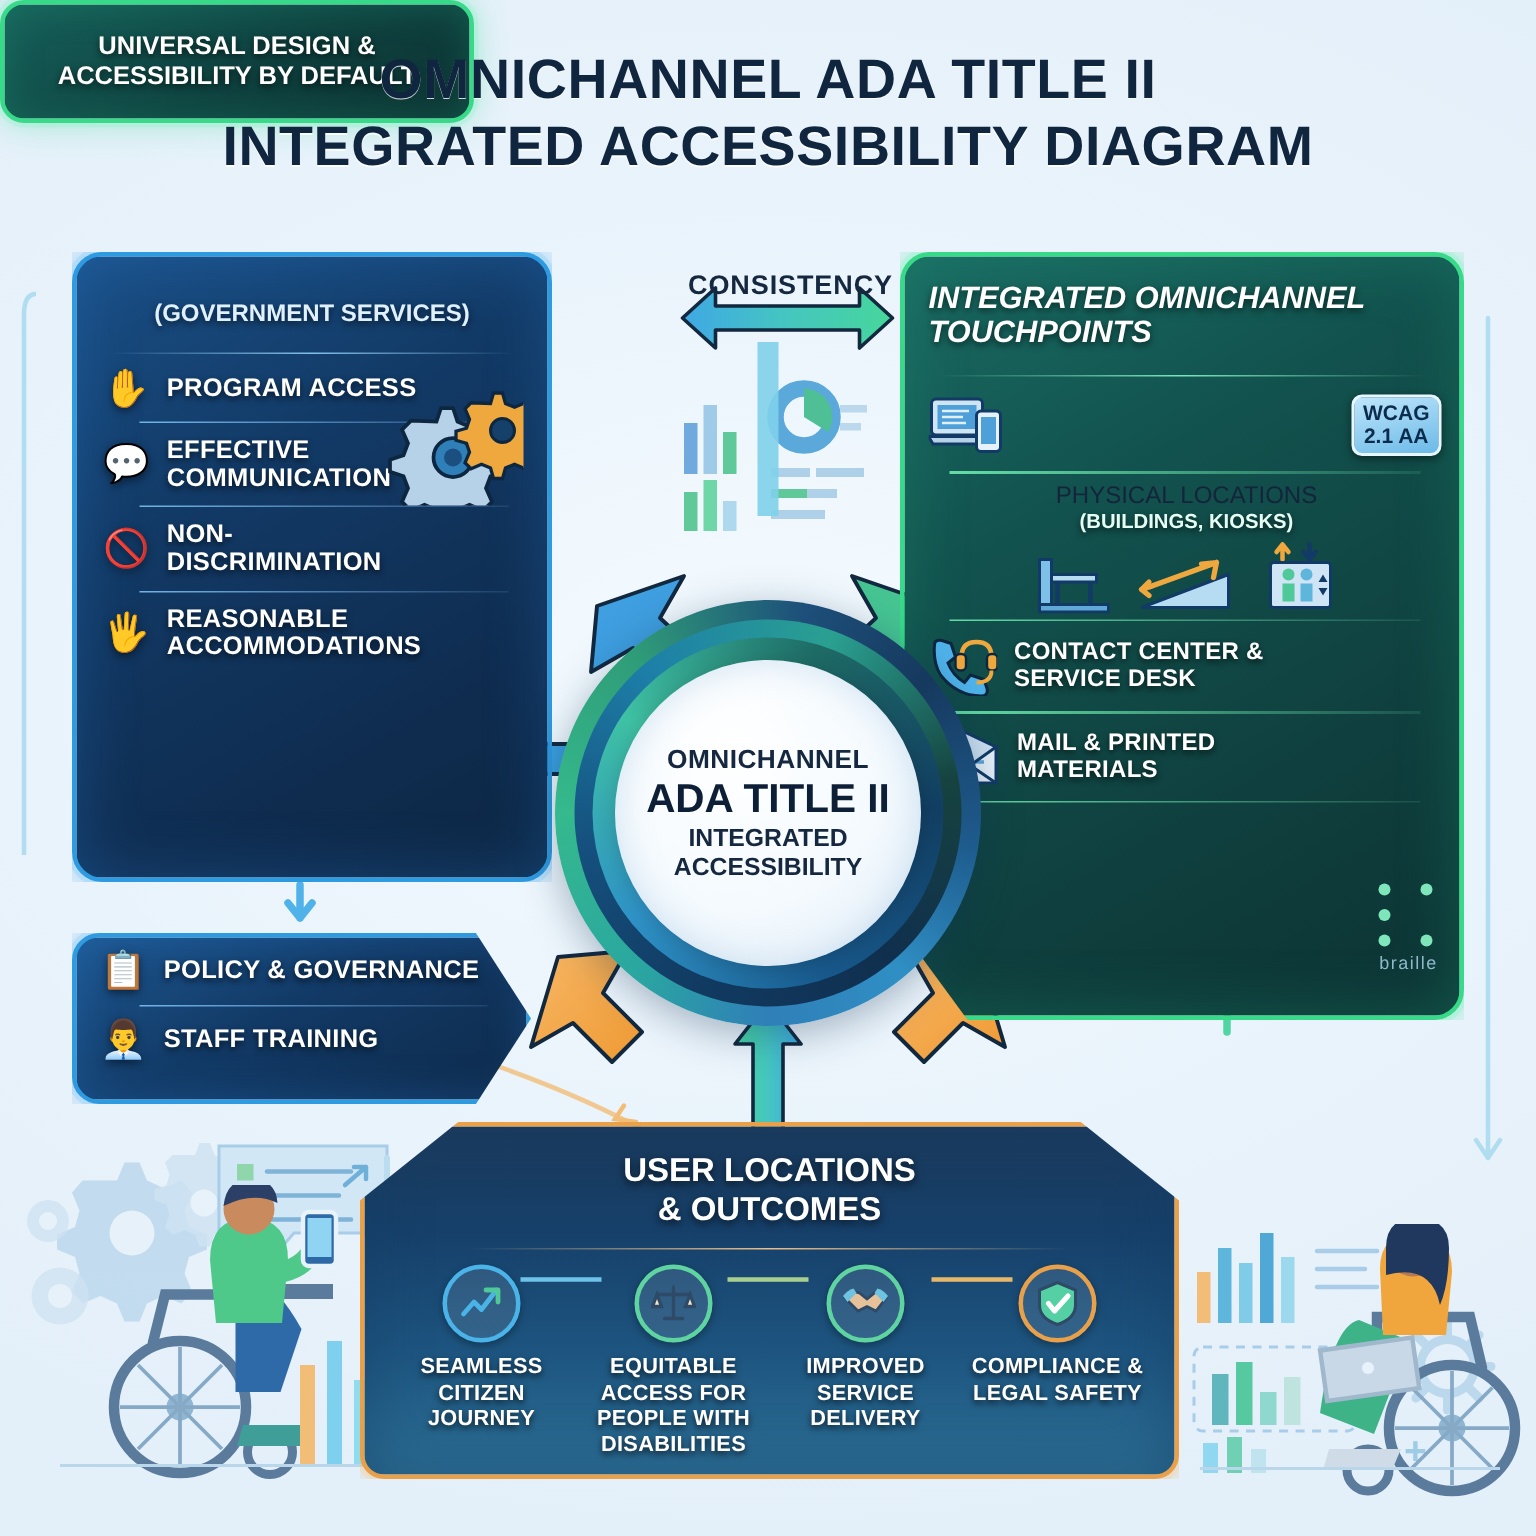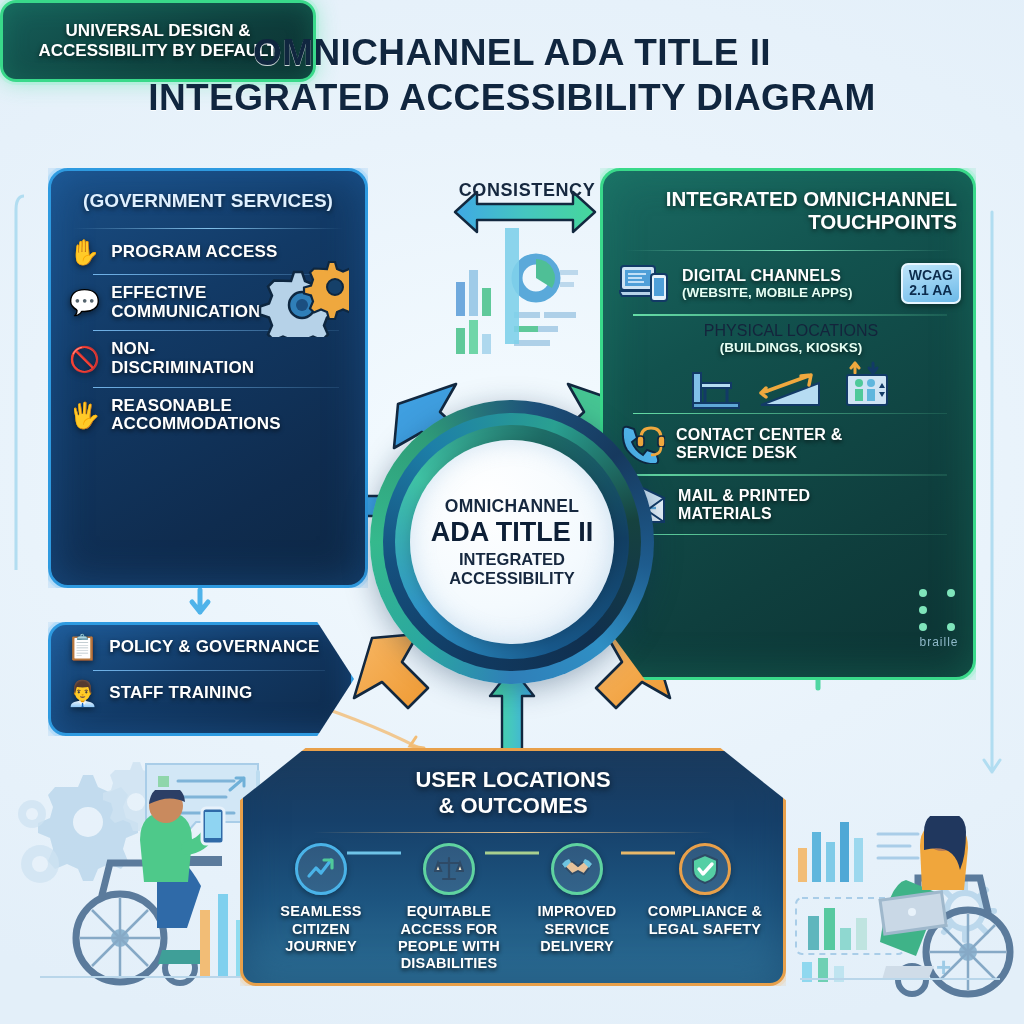--- a/index.html
+++ b/index.html
@@ -33,21 +33,21 @@
     border:3px solid #2e9ae0;
     box-shadow:0 0 0 3px rgba(120,200,255,.28), 0 0 34px rgba(70,160,235,.55),
                inset 0 0 40px rgba(40,120,200,.35);
     clip-path: polygon(0 0, 100% 0, 100% 74%, 100% 100%, 0 100%);
   }
   #panel-left .p-head {
     padding:16px 14px 10px; text-align:center; color:#ffffff;
     font-weight:bold; text-shadow:0 2px 5px rgba(0,0,0,.6);
   }
   #panel-left .p-title { font-size:20px; line-height:1.12; letter-spacing:.2px; }
-  #panel-left .p-sub { font-size:19px; margin-top:3px; color:#dff0ff; }
+  #panel-left .p-sub { font-size:16px; margin-top:14px; color:#dff0ff; }
   .hr-blue { height:1px; margin:6px 22px 2px;
     background:linear-gradient(90deg,rgba(120,195,255,0),rgba(150,215,255,.85),rgba(120,195,255,0)); }
 
   .row { display:flex; align-items:center; gap:11px; padding:9px 16px 9px 18px; }
   .row .r-label { color:#ffffff; font-weight:bold; font-size:17px; line-height:1.1;
                   text-shadow:0 2px 4px rgba(0,0,0,.65); letter-spacing:.2px; }
   .row .emoji { font-size:25px; line-height:1; filter:drop-shadow(0 2px 3px rgba(0,0,0,.5)); }
   .sep { height:1px; margin:0 26px 0 42px;
     background:linear-gradient(90deg,rgba(130,200,255,.85),rgba(130,200,255,.12)); }
   .sep-g { height:1.5px; margin:2px 26px 2px 30px;
@@ -69,22 +69,22 @@
 
   
   #panel-right {
     left:600px; top:168px; width:376px; height:512px;
     background:linear-gradient(150deg,#1a6b63 0%, #12524e 32%, #0f3f3e 70%, #0c3333 100%);
     border:3px solid #39d98a; border-radius:20px;
     box-shadow:0 0 0 3px rgba(120,250,190,.26), 0 0 34px rgba(60,220,150,.55),
                inset 0 0 40px rgba(30,140,110,.4);
     clip-path: polygon(0 0, 100% 0, 100% 100%, 12% 100%, 0 88%);
   }
-  #panel-right .p-head { padding:16px 16px 8px; text-align:right; color:#fff;
-      font-weight:bold; text-shadow:0 2px 5px rgba(0,0,0,.6); }
+  #panel-right .p-head { padding:16px 16px 8px; text-align:left; color:#fff;
+      font-weight:bold; text-shadow:0 2px 5px rgba(0,0,0,.6);font-style:italic; }
   #panel-right .p-title { font-size:20.5px; line-height:1.14; }
   .hr-green { height:1px; margin:8px 22px 4px;
     background:linear-gradient(90deg,rgba(110,240,180,0),rgba(140,255,205,.85),rgba(110,240,180,0)); }
   #panel-right .row { padding:8px 12px 8px 16px; }
   #panel-right .r-label { font-size:16px; }
   .r-sub { font-size:13.5px; font-weight:bold; color:#e6fff4; display:block;
            text-shadow:0 2px 4px rgba(0,0,0,.6); }
 
   
   #wcag-badge {
@@ -492,24 +492,20 @@
         <rect x="6" y="7" width="26" height="16" fill="#4f9fd8"></rect>
         <g stroke="#dff0ff" stroke-width="1.6">
             <line x1="9" y1="11" x2="27" y2="11"></line>
             <line x1="9" y1="15" x2="23" y2="15"></line>
             <line x1="9" y1="19" x2="25" y2="19"></line>
           </g>
         <path d="M0 28 h40 l-3 5 h-34z" fill="#b6d2e8" stroke="#123a66" stroke-width="2"></path>
         <rect x="32" y="11" width="16" height="27" rx="3" fill="#e6f2fb" stroke="#123a66" stroke-width="2"></rect>
         <rect x="35" y="15" width="10" height="18" fill="#4f9fd8"></rect>
       </svg>
-      <span>
-        <span class="r-label">DIGITAL CHANNELS</span>
-        <span class="r-sub">(WEBSITE, MOBILE APPS)</span>
-      </span>
       <div id="wcag-badge">
         <span>WCAG</span>
         <span>2.1 AA</span>
       </div>
     </div>
     <div class="sep-g"></div>
 
     <div style="padding:4px 14px 2px 20px;">
       <div style="text-align:center;">
         <span class="r-label">PHYSICAL LOCATIONS</span>

